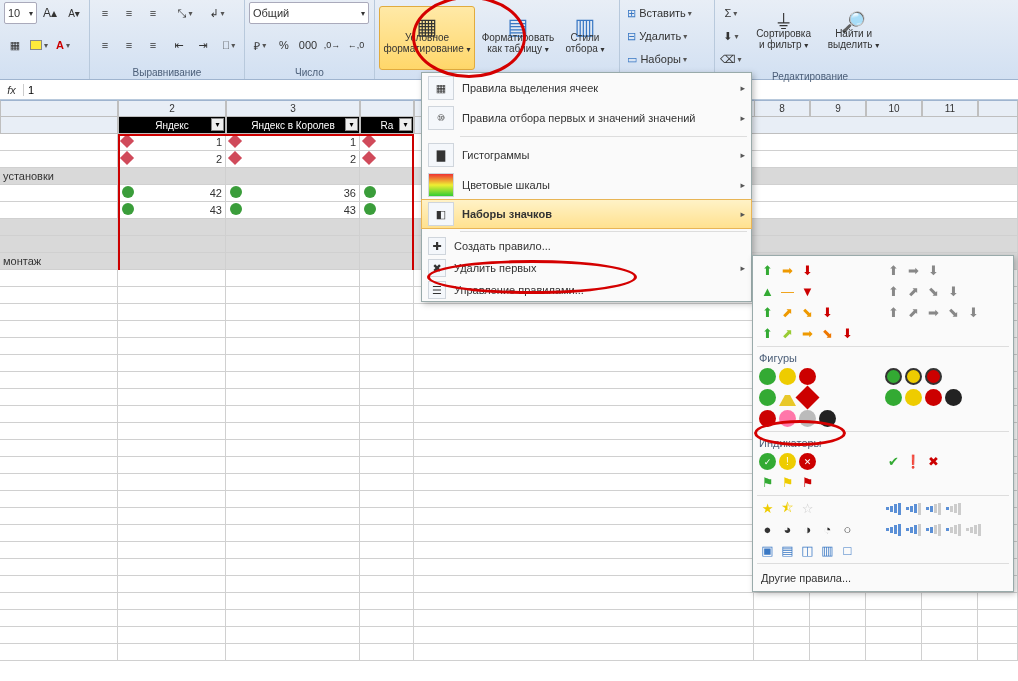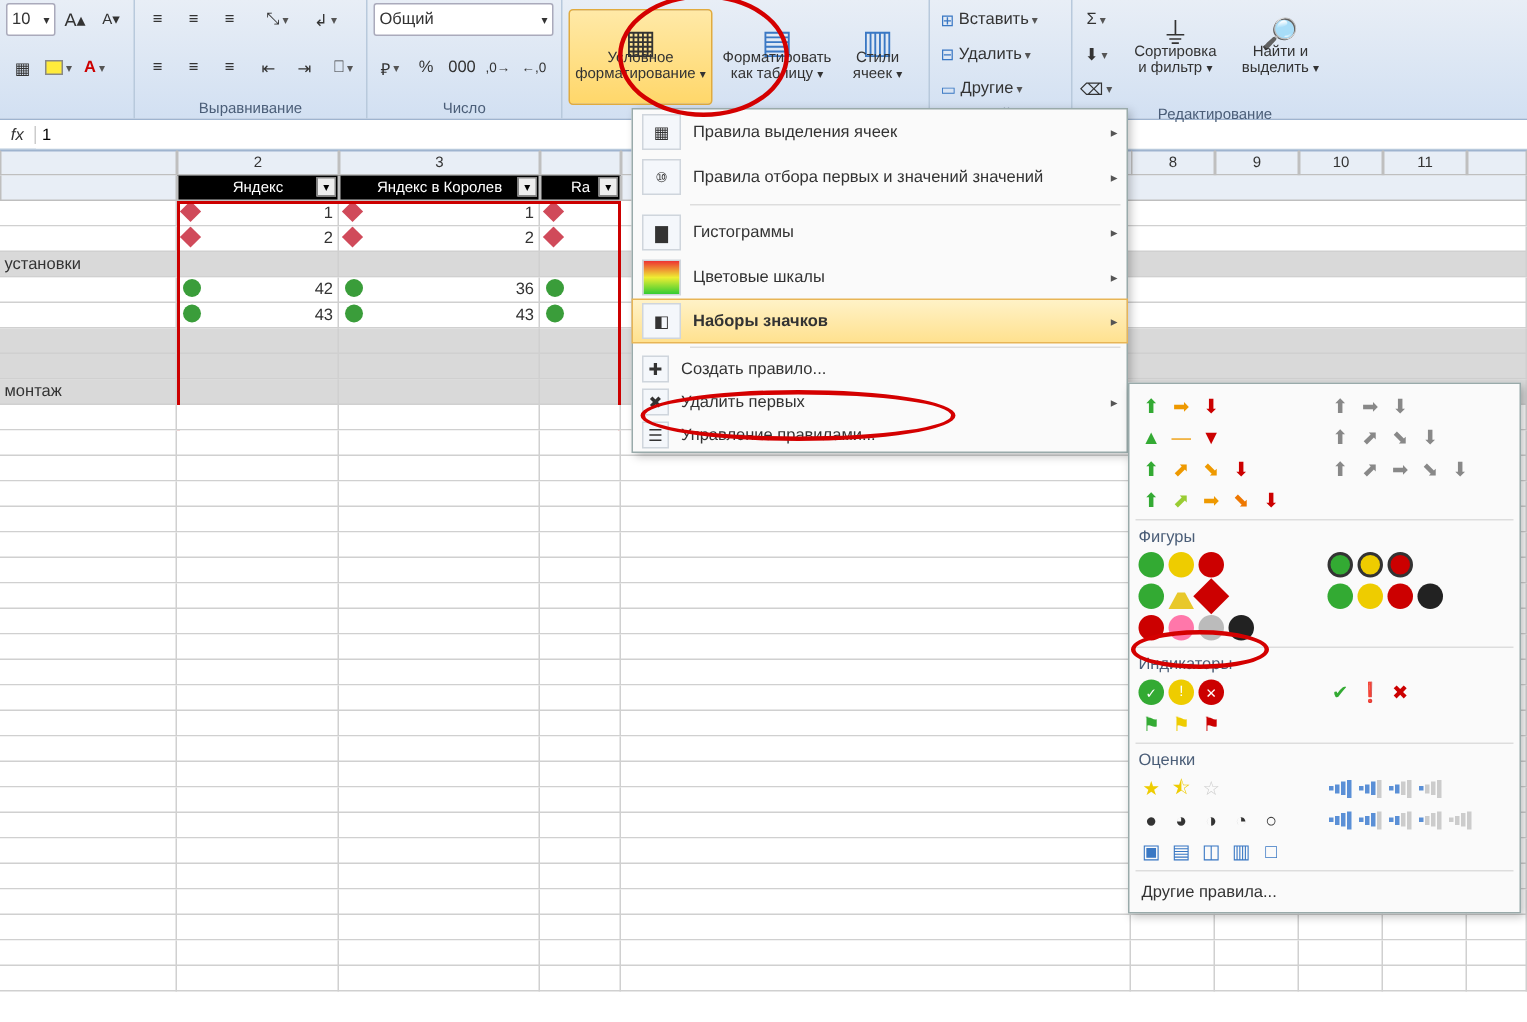--- a/index.html
+++ b/index.html
@@ -151,39 +151,39 @@
         <span><span>форматирование</span> <span style="font-size:8px">▾</span></span>
       </div>
       <div class="bigbtn" style="width:82px">
         <span style="font-size:22px;color:#3a78c4">▤</span>
         <span>Форматировать</span>
         <span><span>как таблицу</span> <span style="font-size:8px">▾</span></span>
       </div>
       <div class="bigbtn" style="width:48px">
         <span style="font-size:22px;color:#3a78c4">▥</span>
         <span>Стили</span>
-        <span><span>ячеек</span> <span style="font-size:8px">▾</span></span>
+        <span><span>отбора</span> <span style="font-size:8px">▾</span></span>
       </div>
     </div>
     <div class="label">Стили</div>
   </div>
 
   <div class="rgroup" style="width:95px">
     <div style="display:flex;flex-direction:column;gap:1px">
       <div class="btn arrow-dn" style="width:86px;justify-content:flex-start;padding-left:2px">
           <span style="color:#3a78c4;margin-right:3px">⊞</span>
           <span>Вставить</span>
         </div>
       <div class="btn arrow-dn" style="width:86px;justify-content:flex-start;padding-left:2px">
           <span style="color:#3a78c4;margin-right:3px">⊟</span>
           <span>Удалить</span>
         </div>
       <div class="btn arrow-dn" style="width:86px;justify-content:flex-start;padding-left:2px">
           <span style="color:#3a78c4;margin-right:3px">▭</span>
-          <span>Другие</span>
+          <span>Наборы</span>
         </div>
     </div>
     <div class="label">Ячейки</div>
   </div>
 
   <div class="rgroup" style="width:190px;border-right:none">
     <div class="row" style="align-items:flex-start">
       <div style="display:flex;flex-direction:column;gap:1px;margin-right:4px">
         <div class="btn arrow-dn">Σ</div>
         <div class="btn arrow-dn">⬇</div>
@@ -763,21 +763,20 @@
   <div class="grow">
     <div class="set">
         <span class="flag" style="color:#3a3">⚑</span>
         <span class="flag" style="color:#ec0">⚑</span>
         <span class="flag" style="color:#c00">⚑</span>
       </div>
     <div class="set"></div>
   </div>
 
   <div class="gsep"></div>
-  <div class="ghdr">Оценки</div>
   <div class="grow">
     <div class="set">
         <span style="color:#ec0">★</span>
         <span style="color:#ec0">⯪</span>
         <span style="color:#ccc">☆</span>
       </div>
     <div class="set">
       <span class="bars">
           <i style="height:3px"></i>
           <i style="height:6px"></i>

